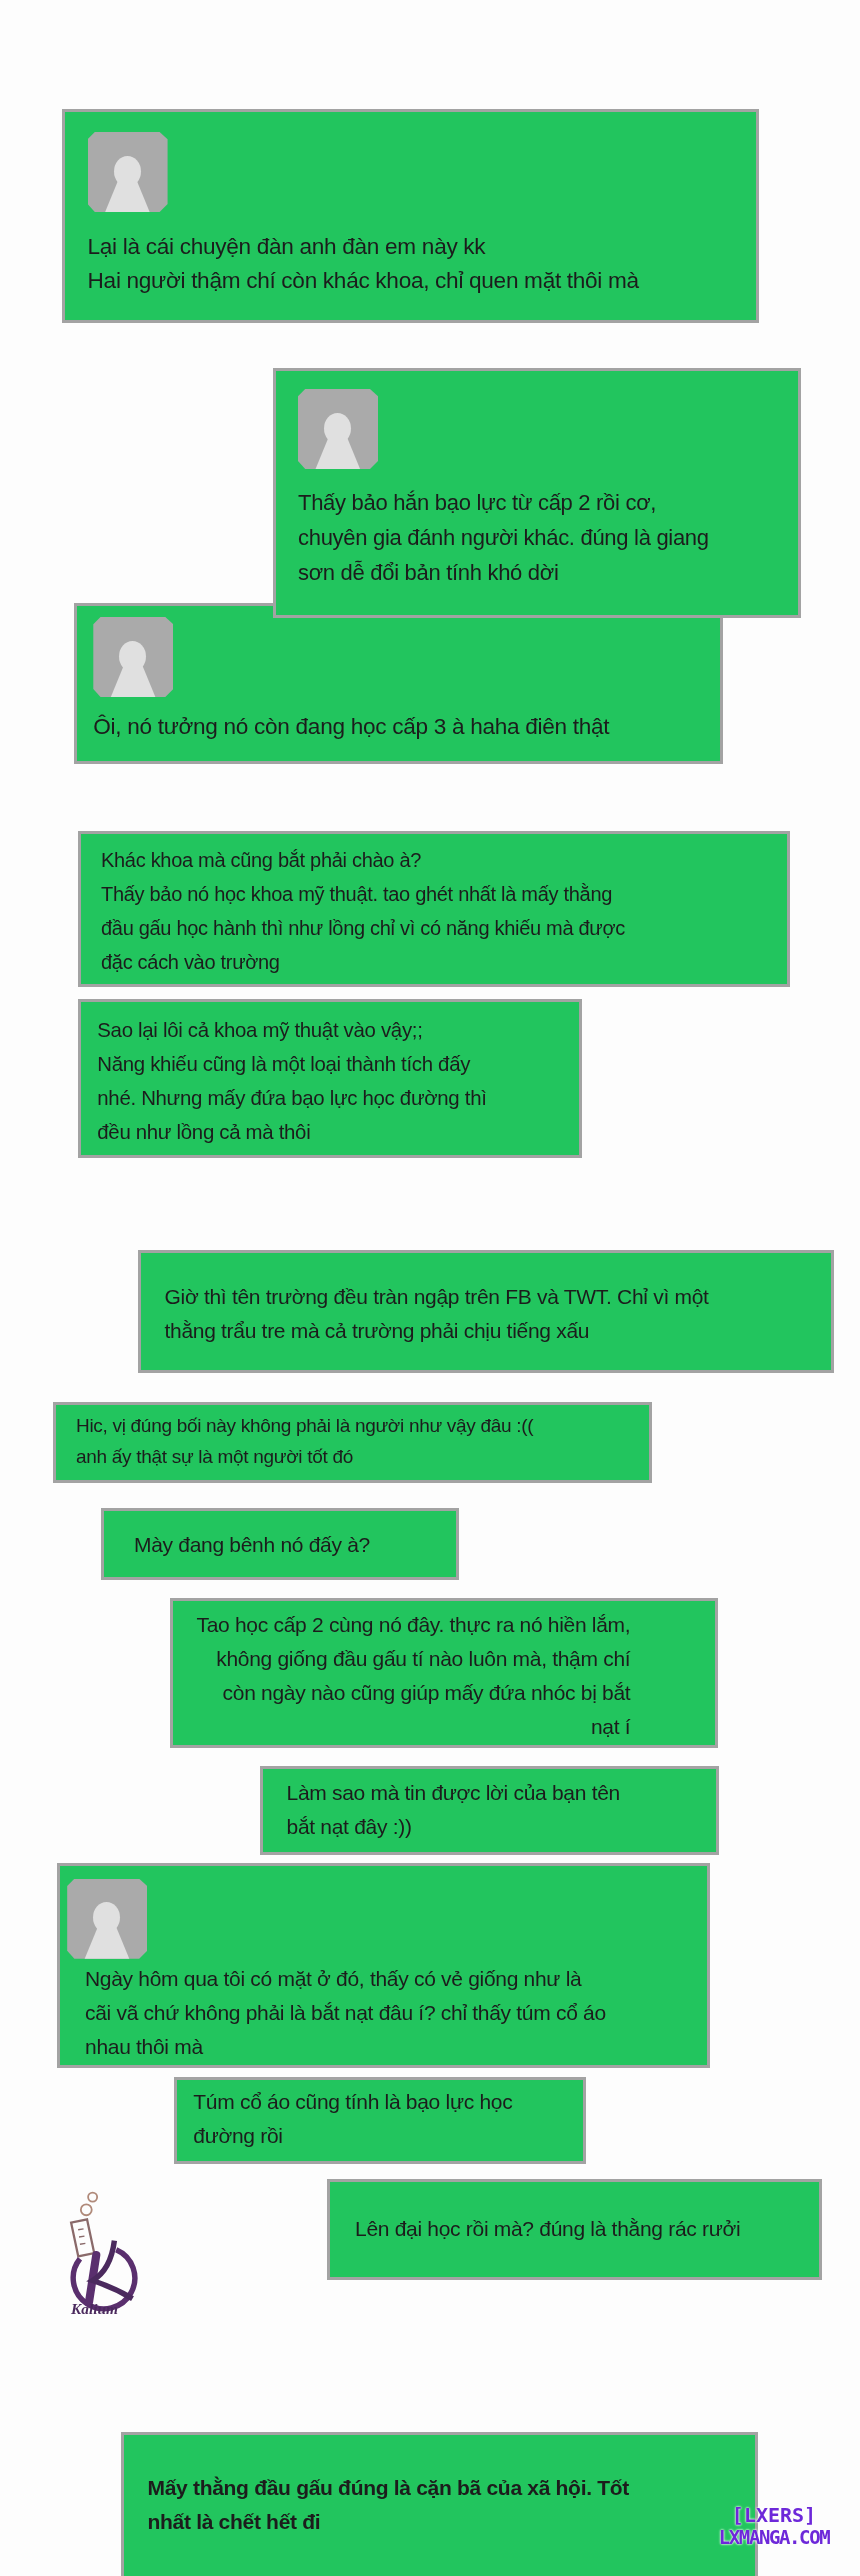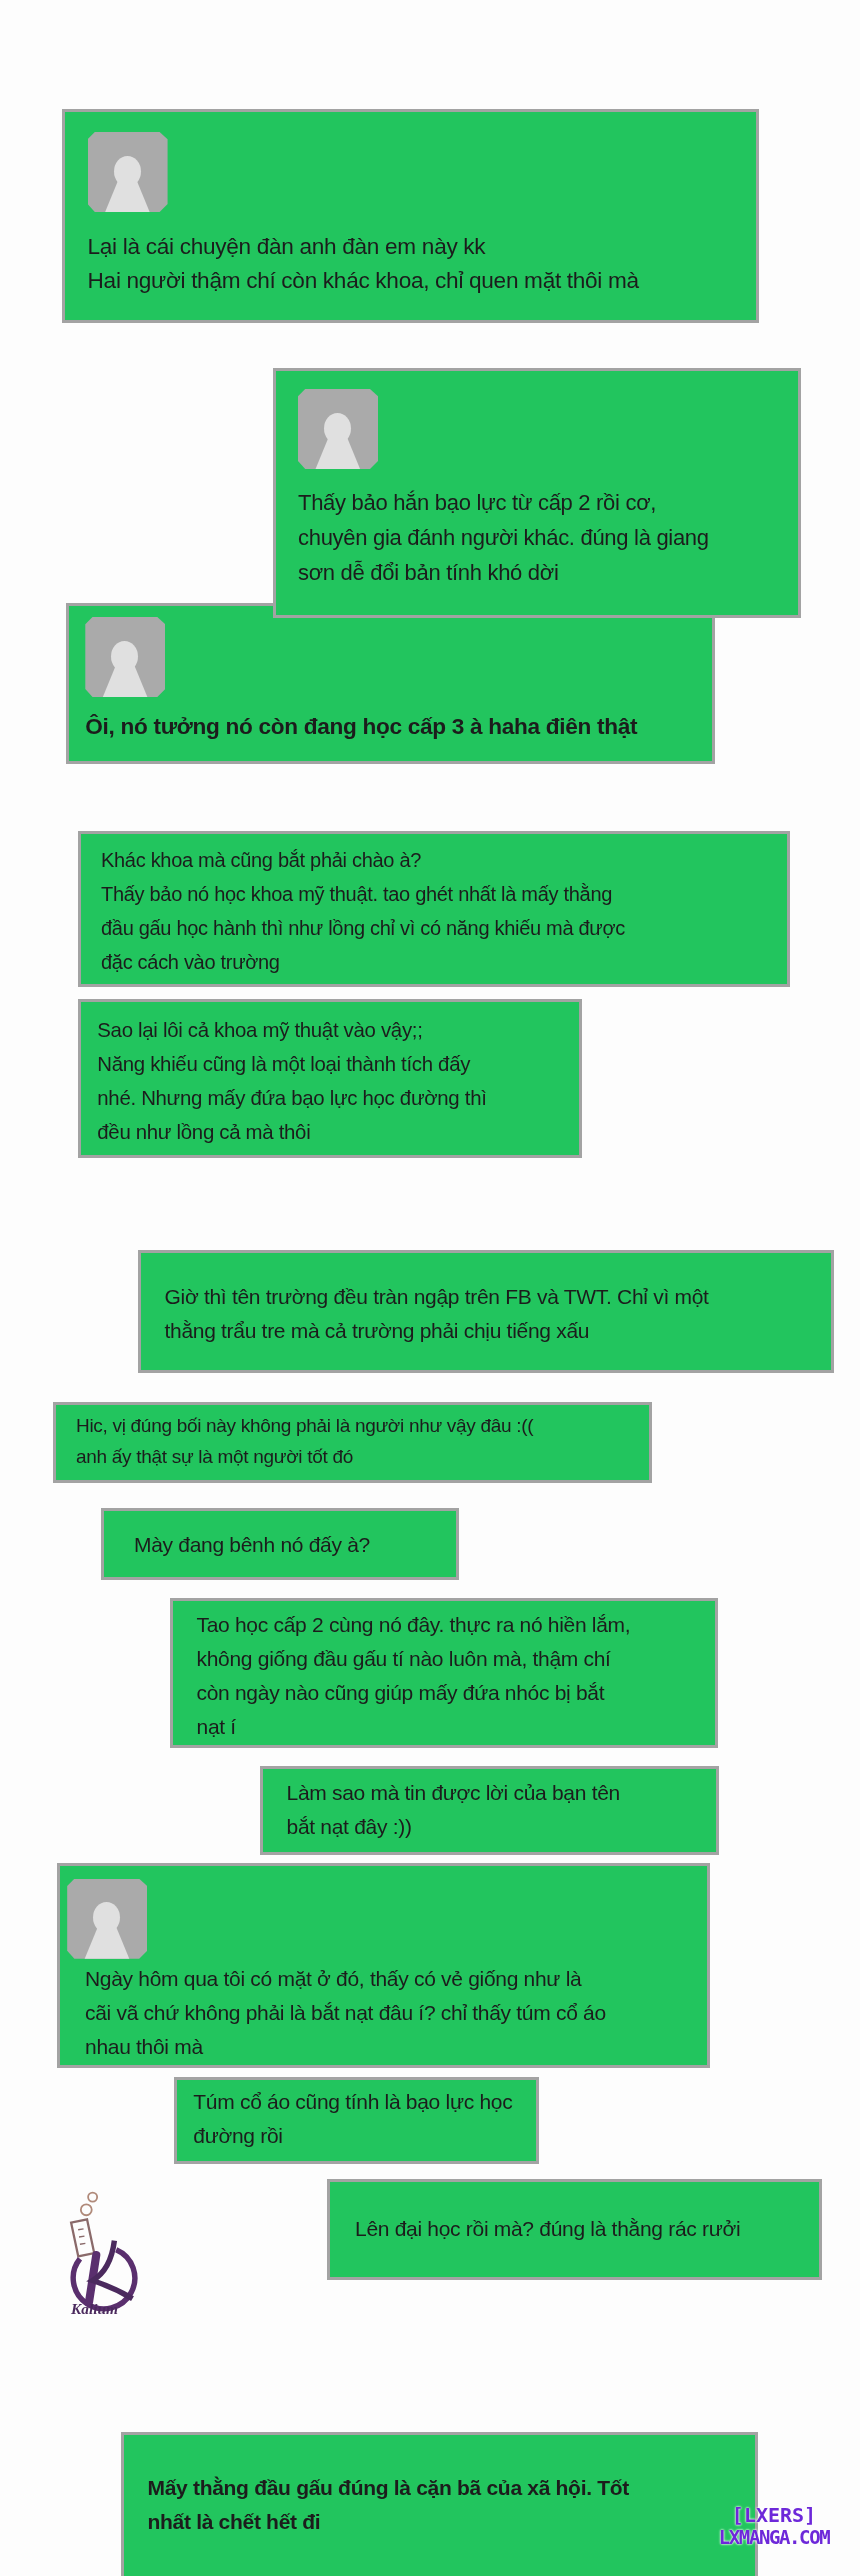--- a/index.html
+++ b/index.html
@@ -53,21 +53,21 @@
 
 <div class="panel" style="left:62px; top:109px; width:697px; height:214px;">
   <div class="avatar" style="left:22.6px; top:20px;">
       <div class="head"></div>
       <div class="body"></div>
     </div>
   <p class="msg" style="left:22.6px; top:118px; font-size:22.6px; line-height:34px;">Lại là cái chuyện đàn anh đàn em này kk
 Hai người thậm chí còn khác khoa, chỉ quen mặt thôi mà</p>
 </div>
 
-<div class="panel" style="left:66px; top:603px; width:649px; height:161px;font-weight:bold;">
+<div class="panel" style="left:74px; top:603px; width:649px; height:161px;">
   <div class="avatar" style="left:16.3px; top:11px;">
       <div class="head"></div>
       <div class="body"></div>
     </div>
   <p class="msg" style="left:16.3px; top:105px; font-size:22.6px; line-height:31px;">Ôi, nó tưởng nó còn đang học cấp 3 à haha điên thật</p>
 </div>
 
 <div class="panel" style="left:273px; top:368px; width:528px; height:250px;">
   <div class="avatar" style="left:22px; top:18px;">
       <div class="head"></div>
@@ -99,21 +99,21 @@
 
 <div class="panel" style="left:53px; top:1402px; width:599px; height:81px;">
   <p class="msg" style="left:20px; top:5.4px; font-size:19px; line-height:31px;">Hic, vị đúng bối này không phải là người như vậy đâu :((
 anh ấy thật sự là một người tốt đó</p>
 </div>
 
 <div class="panel" style="left:101px; top:1508px; width:358px; height:72px;">
   <p class="msg" style="left:30px; top:20px; font-size:21px; line-height:27px;">Mày đang bênh nó đấy à?</p>
 </div>
 
-<div class="panel" style="left:170px; top:1598px; width:548px; height:150px;">
+<div class="panel" style="left:170px; top:1598px; width:548px; height:150px;text-align:right;">
   <p class="msg" style="left:23.5px; top:7.2px; font-size:21px; line-height:34px;">Tao học cấp 2 cùng nó đây. thực ra nó hiền lắm,
 không giống đầu gấu tí nào luôn mà, thậm chí
 còn ngày nào cũng giúp mấy đứa nhóc bị bắt
 nạt í</p>
 </div>
 
 <div class="panel" style="left:260px; top:1766px; width:459px; height:89px;">
   <p class="msg" style="left:23.5px; top:7.2px; font-size:21px; line-height:34px;">Làm sao mà tin được lời của bạn tên
 bắt nạt đây :))</p>
 </div>
@@ -121,21 +121,21 @@
 <div class="panel" style="left:57px; top:1863px; width:653px; height:205px;">
   <div class="avatar" style="left:7.2px; top:12.7px;">
       <div class="head"></div>
       <div class="body"></div>
     </div>
   <p class="msg" style="left:25px; top:96px; font-size:21px; line-height:34px;">Ngày hôm qua tôi có mặt ở đó, thấy có vẻ giống như là
 cãi vã chứ không phải là bắt nạt đâu í? chỉ thấy túm cổ áo
 nhau thôi mà</p>
 </div>
 
-<div class="panel" style="left:174px; top:2077px; width:365px; height:87px;">
+<div class="panel" style="left:174px; top:2077px; width:412px; height:87px;">
   <p class="msg" style="left:16.3px; top:5.4px; font-size:21px; line-height:34px;">Túm cổ áo cũng tính là bạo lực học
 đường rồi</p>
 </div>
 
 <div class="panel" style="left:327px; top:2179px; width:495px; height:101px;">
   <p class="msg" style="left:25px; top:33px; font-size:21px; line-height:27px;">Lên đại học rồi mà? đúng là thằng rác rưởi</p>
 </div>
 
 <svg class="logo" viewBox="0 0 96 150">
   <circle cx="36" cy="10" r="5" fill="none" stroke="#b08a7a" stroke-width="2"></circle>

